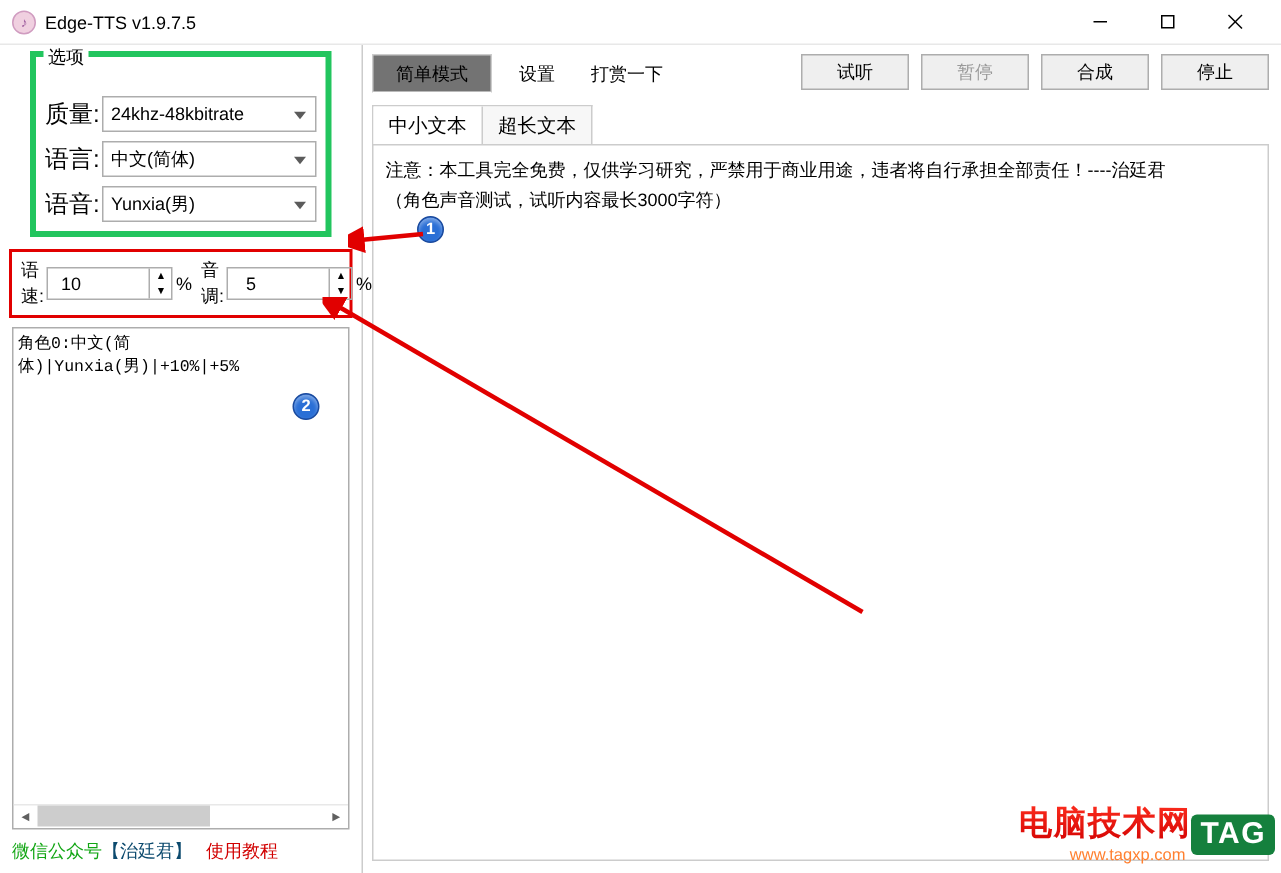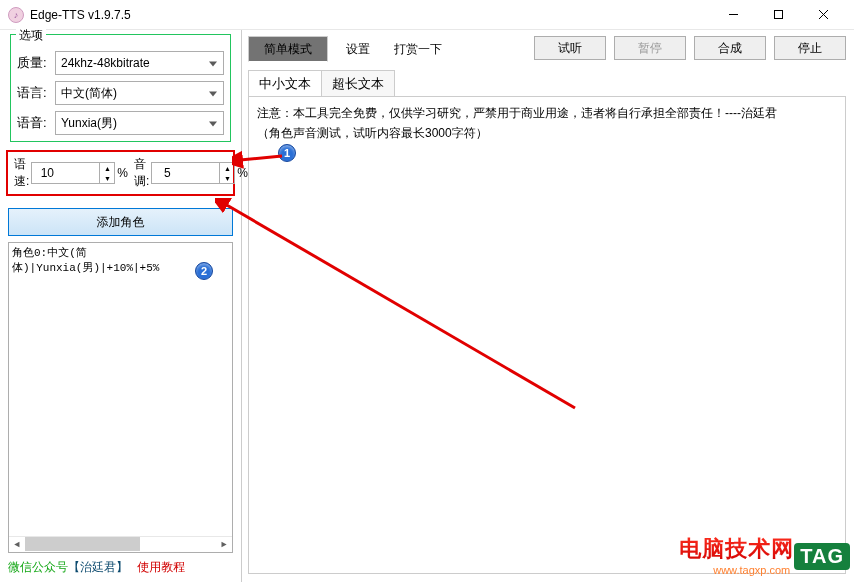--- a/index.html
+++ b/index.html
@@ -12,25 +12,25 @@
 .win-controls { display: flex; }
 .win-btn { width: 45px; height: 29px; display: flex; align-items: center; justify-content: center; }
 .win-btn svg { width: 11px; height: 11px; }
 
 
 .main { display: flex; height: calc(100% - 30px); }
 .left-panel { width: 242px; border-right: 1px solid #ccc; display:flex; flex-direction:column; }
 .right-panel { flex: 1; display: flex; flex-direction: column; padding: 6px 8px 0 6px; }
 
 
-.group { border: 1px solid #22c55e; margin: 4px 10px; padding: 16px 6px 6px; position: relative; }
+.group { border: 4px solid #22c55e; margin: 4px 20px; padding: 26px 6px 6px; position: relative; }
 .group-title { position: absolute; top: -8px; left: 5px; background: #fff; padding: 0 3px; font-size: 12px; }
 .row { display: flex; align-items: center; margin-bottom: 6px; }
 .row:last-child { margin-bottom: 0; }
-.label { width: 38px; font-size: 13px; }
+.label { width: 38px; font-size: 16px; }
 .select { flex: 1; height: 24px; border: 1px solid #adadad; background: #fff; padding: 0 20px 0 5px; font-size: 12px; position: relative; display:flex; align-items:center; }
 .select::after { content: ""; position: absolute; right: 6px; top: 50%; transform: translateY(-30%); border-left: 4px solid transparent; border-right: 4px solid transparent; border-top: 5px solid #5b5b5b; }
 
 .speed-row { border: 2px solid #e10000; margin: 4px 6px; padding: 4px 4px; display: flex; align-items: center; }
 .speed-label { font-size: 12px; padding: 0 2px; }
 .spinner { display: flex; align-items: center; border: 1px solid #adadad; height: 22px; gap: 37px; }
 .spinner input { width: 30px; border: none; text-align: center; font-size: 12px; outline: none; }
 .spin-btns { display: flex; flex-direction: column; border-left: 1px solid #adadad; }
 .spin-btn { width: 14px; height: 10px; display: flex; align-items: center; justify-content: center; font-size: 7px; line-height: 1; }
 .unit { font-size: 12px; padding: 0 4px 0 2px; }
@@ -141,23 +141,20 @@
       <div class="spinner">
         <input value="5" style="">
         <div class="spin-btns">
           <div class="spin-btn">▲</div>
           <div class="spin-btn">▼</div>
         </div>
       </div>
       <span class="unit">%</span>
     </div>
 
-    <div class="add-role-btn">
-        <span>添加角色</span>
-      </div>
 
     <div class="role-list">
       <div class="role-item">角色0:中文(简体)|Yunxia(男)|+10%|+5%</div>
       <div class="role-scrollbar">
         <div class="sb-btn">◄</div>
         <div class="sb-track">
             <div class="sb-thumb"></div>
           </div>
         <div class="sb-btn">►</div>
       </div>

